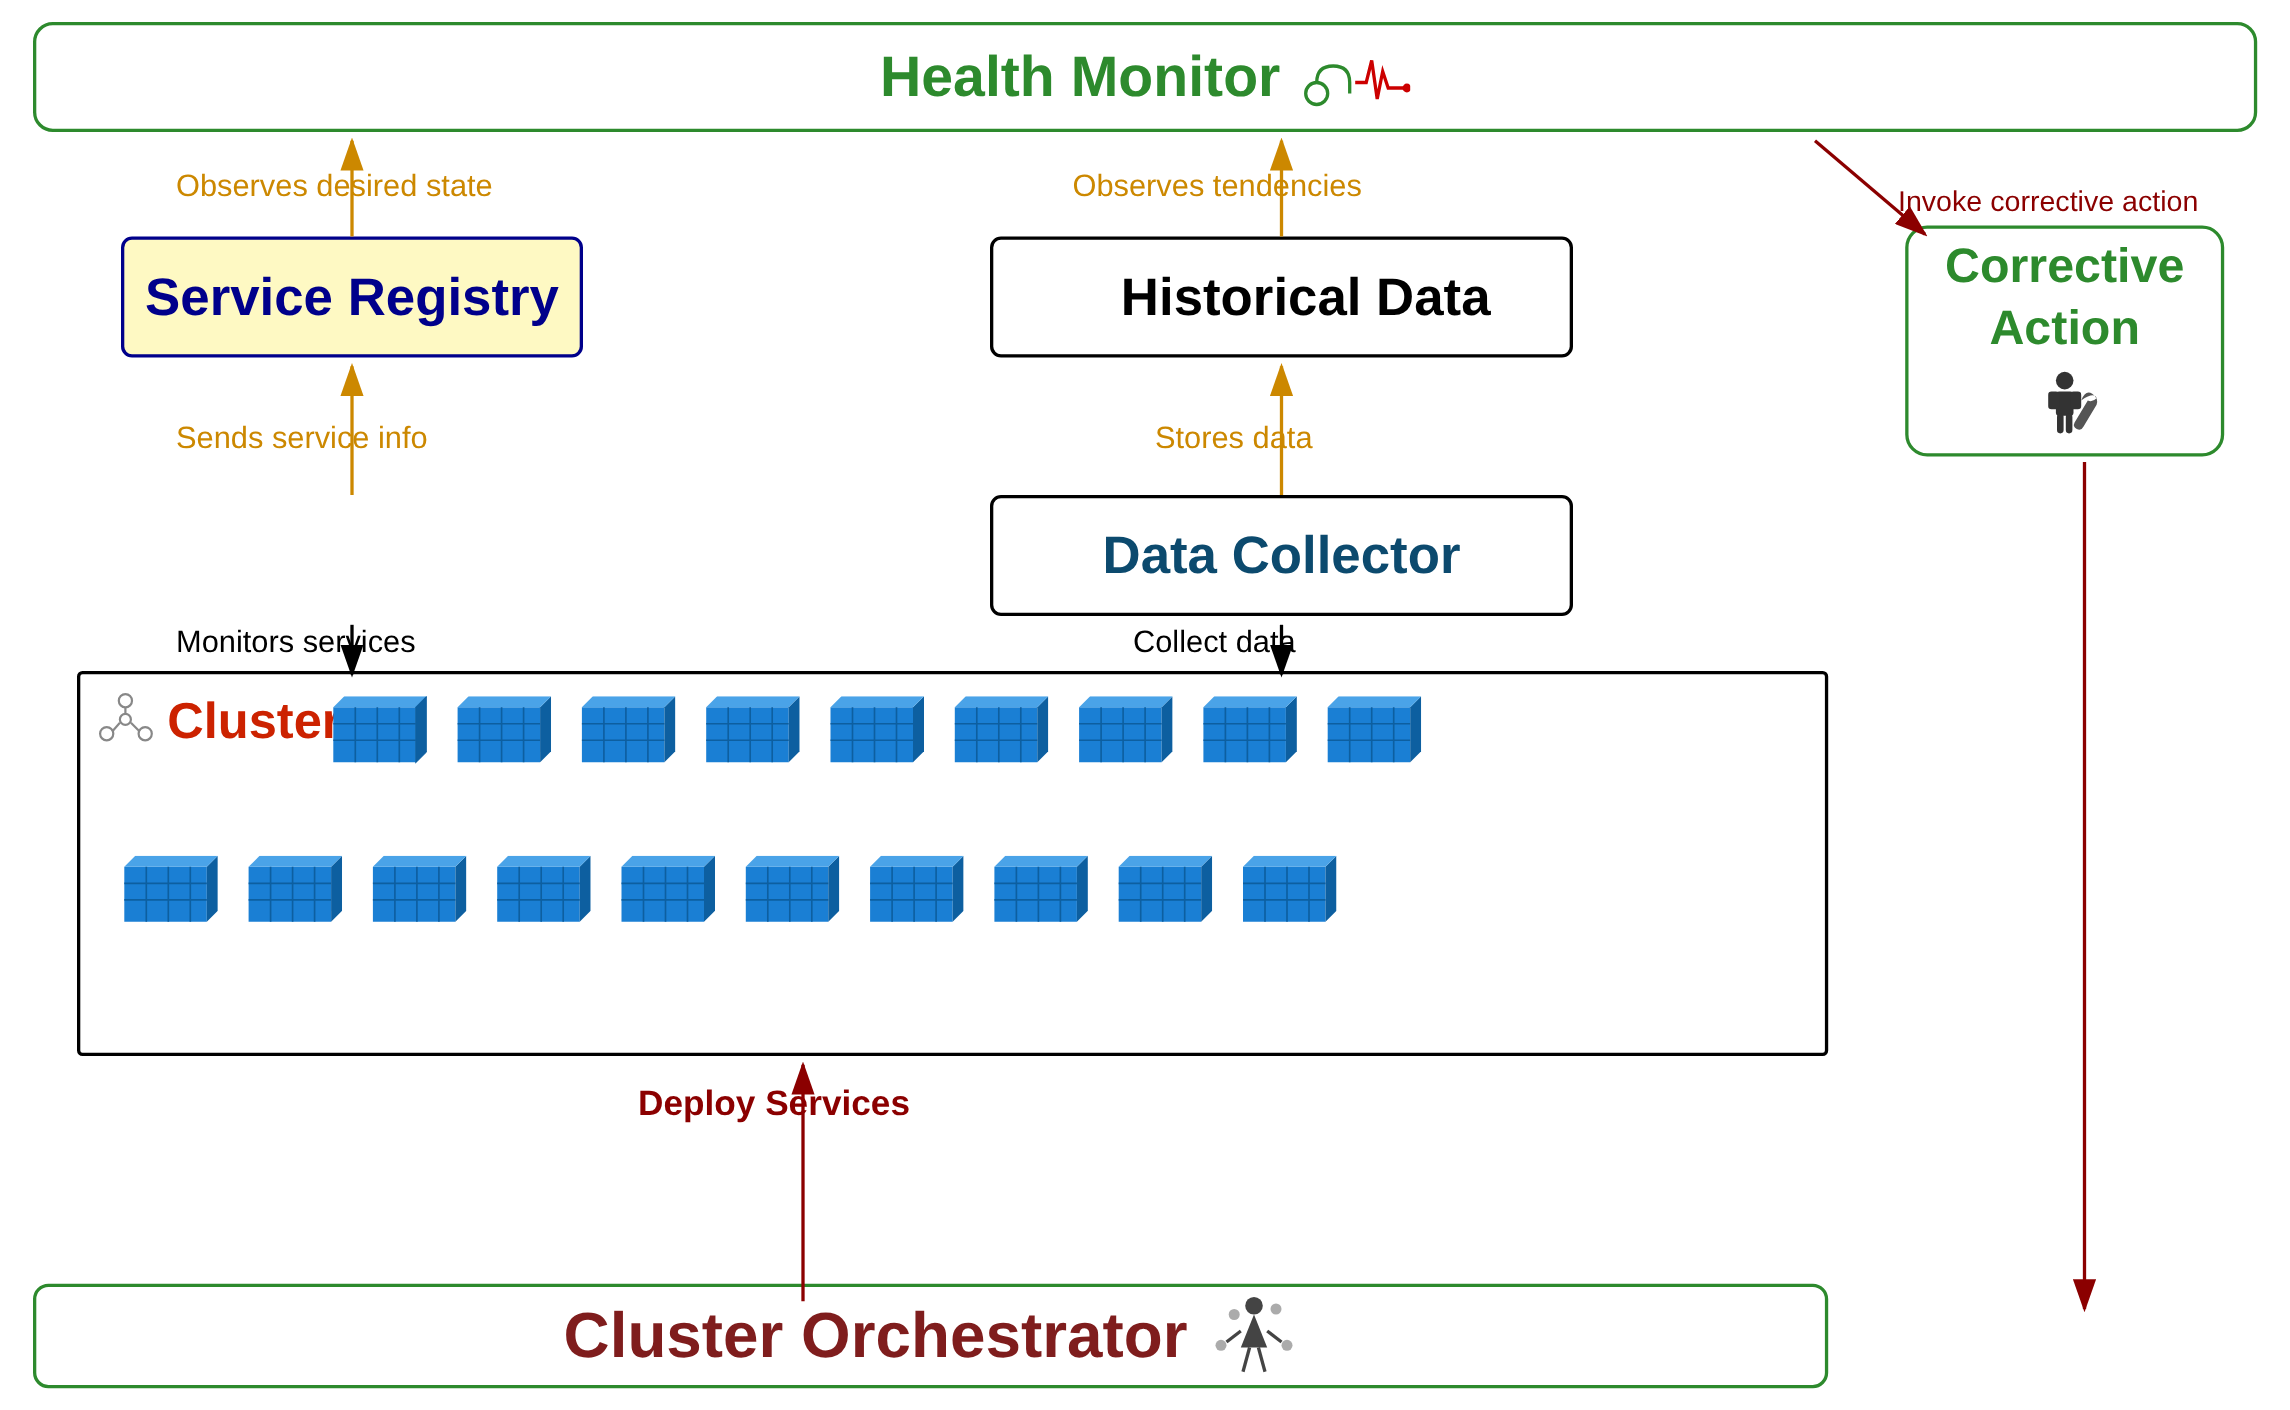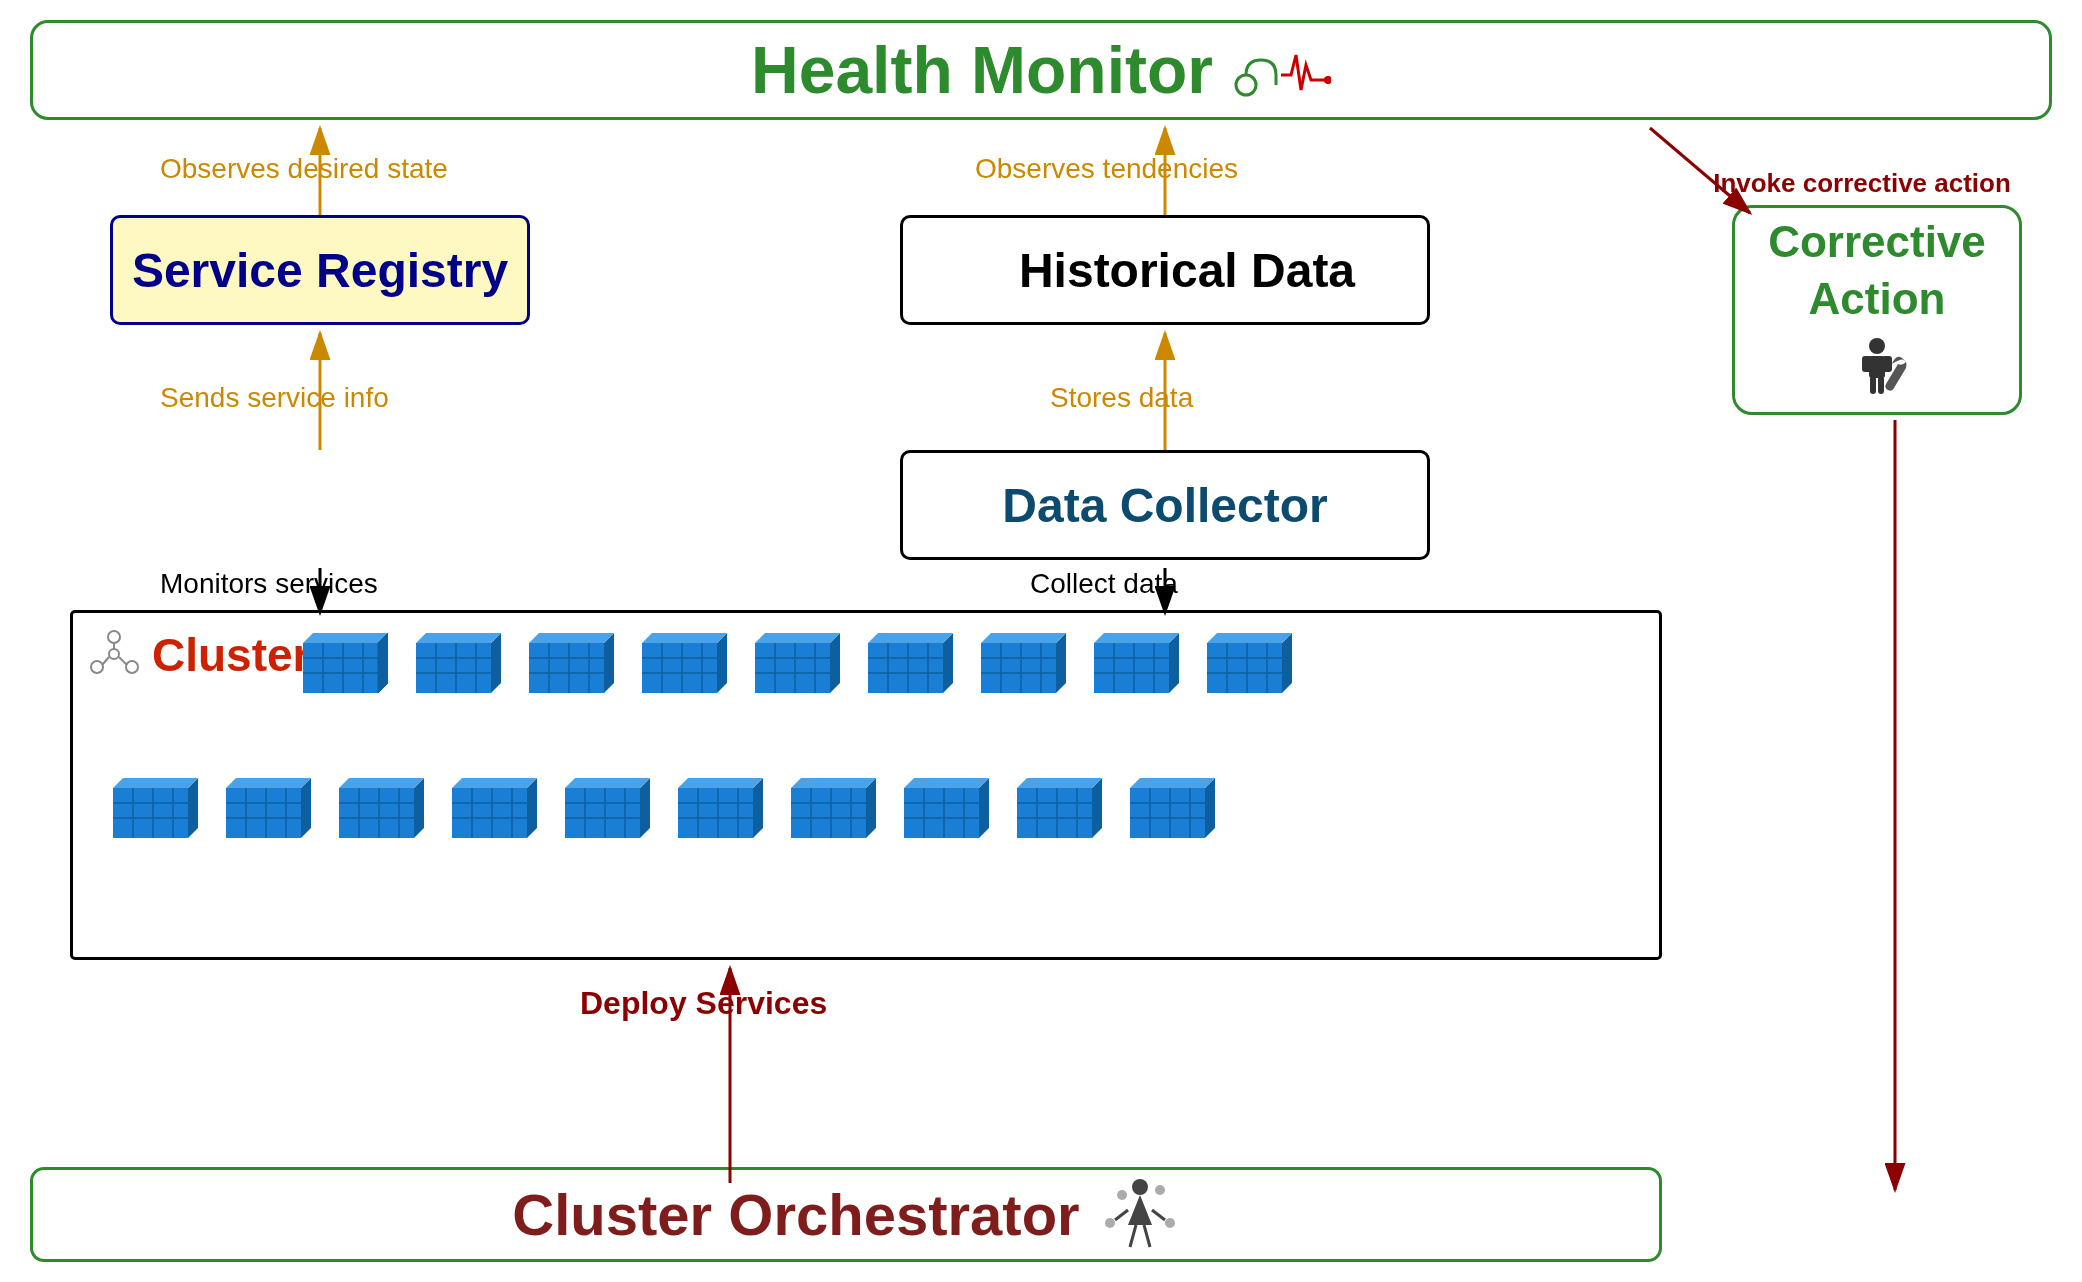--- a/index.html
+++ b/index.html
@@ -27,21 +27,21 @@
       left: 0;
       right: 0;
       height: 100px;
       border: 3px solid #2d8a2d;
       border-radius: 18px;
       display: flex;
       align-items: center;
       justify-content: center;
     }
     .health-monitor-title {
-      font-size: 66px;
+      font-size: 52px;
       font-weight: bold;
       color: #2d8a2d;
     }
     .health-monitor-icon {
       margin-left: 18px;
       display: flex;
       align-items: center;
     }
 
     
@@ -203,21 +203,21 @@
       position: absolute;
       font-size: 28px;
       color: #000;
       font-weight: 500;
       text-align: center;
     }
     .arrow-label-red {
       position: absolute;
       font-size: 28px;
       color: #8b0000;
-      font-weight: 700;
+      font-weight: 400;
       text-align: center;
     }
 
     
     .arrows-svg {
       position: absolute;
       top: 0;
       left: 0;
       width: 100%;
       height: 100%;

